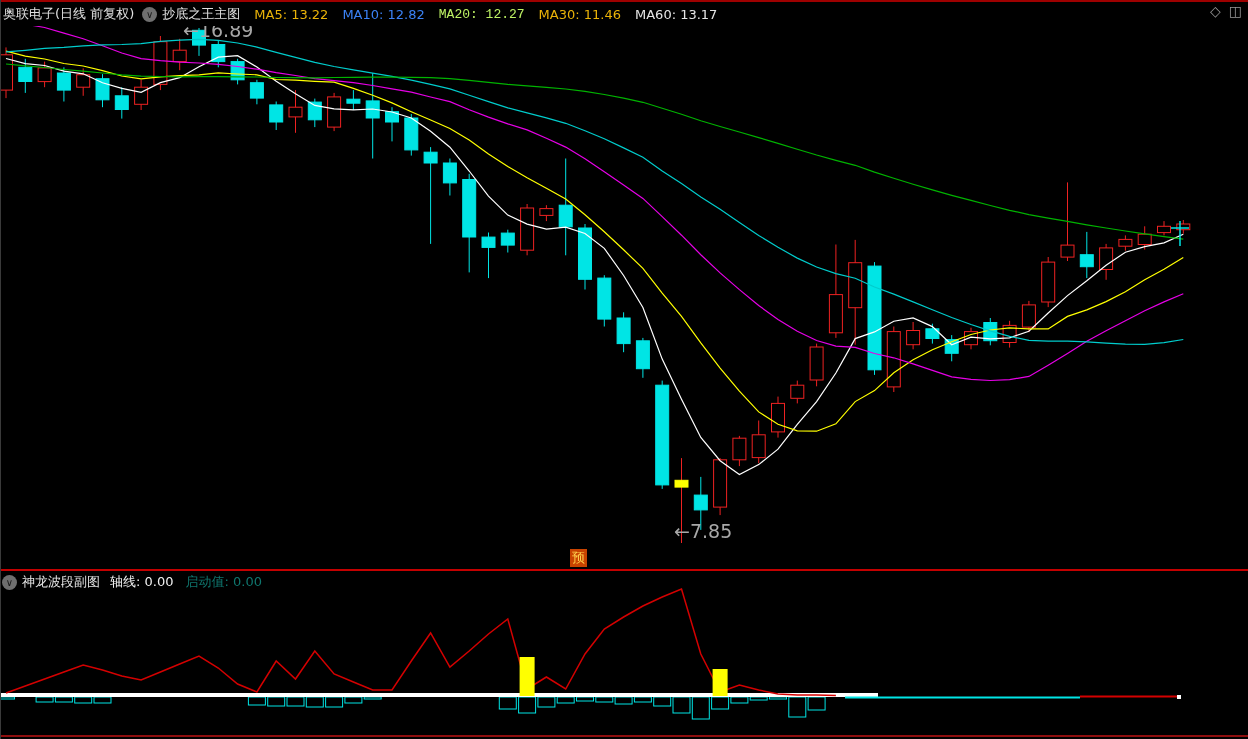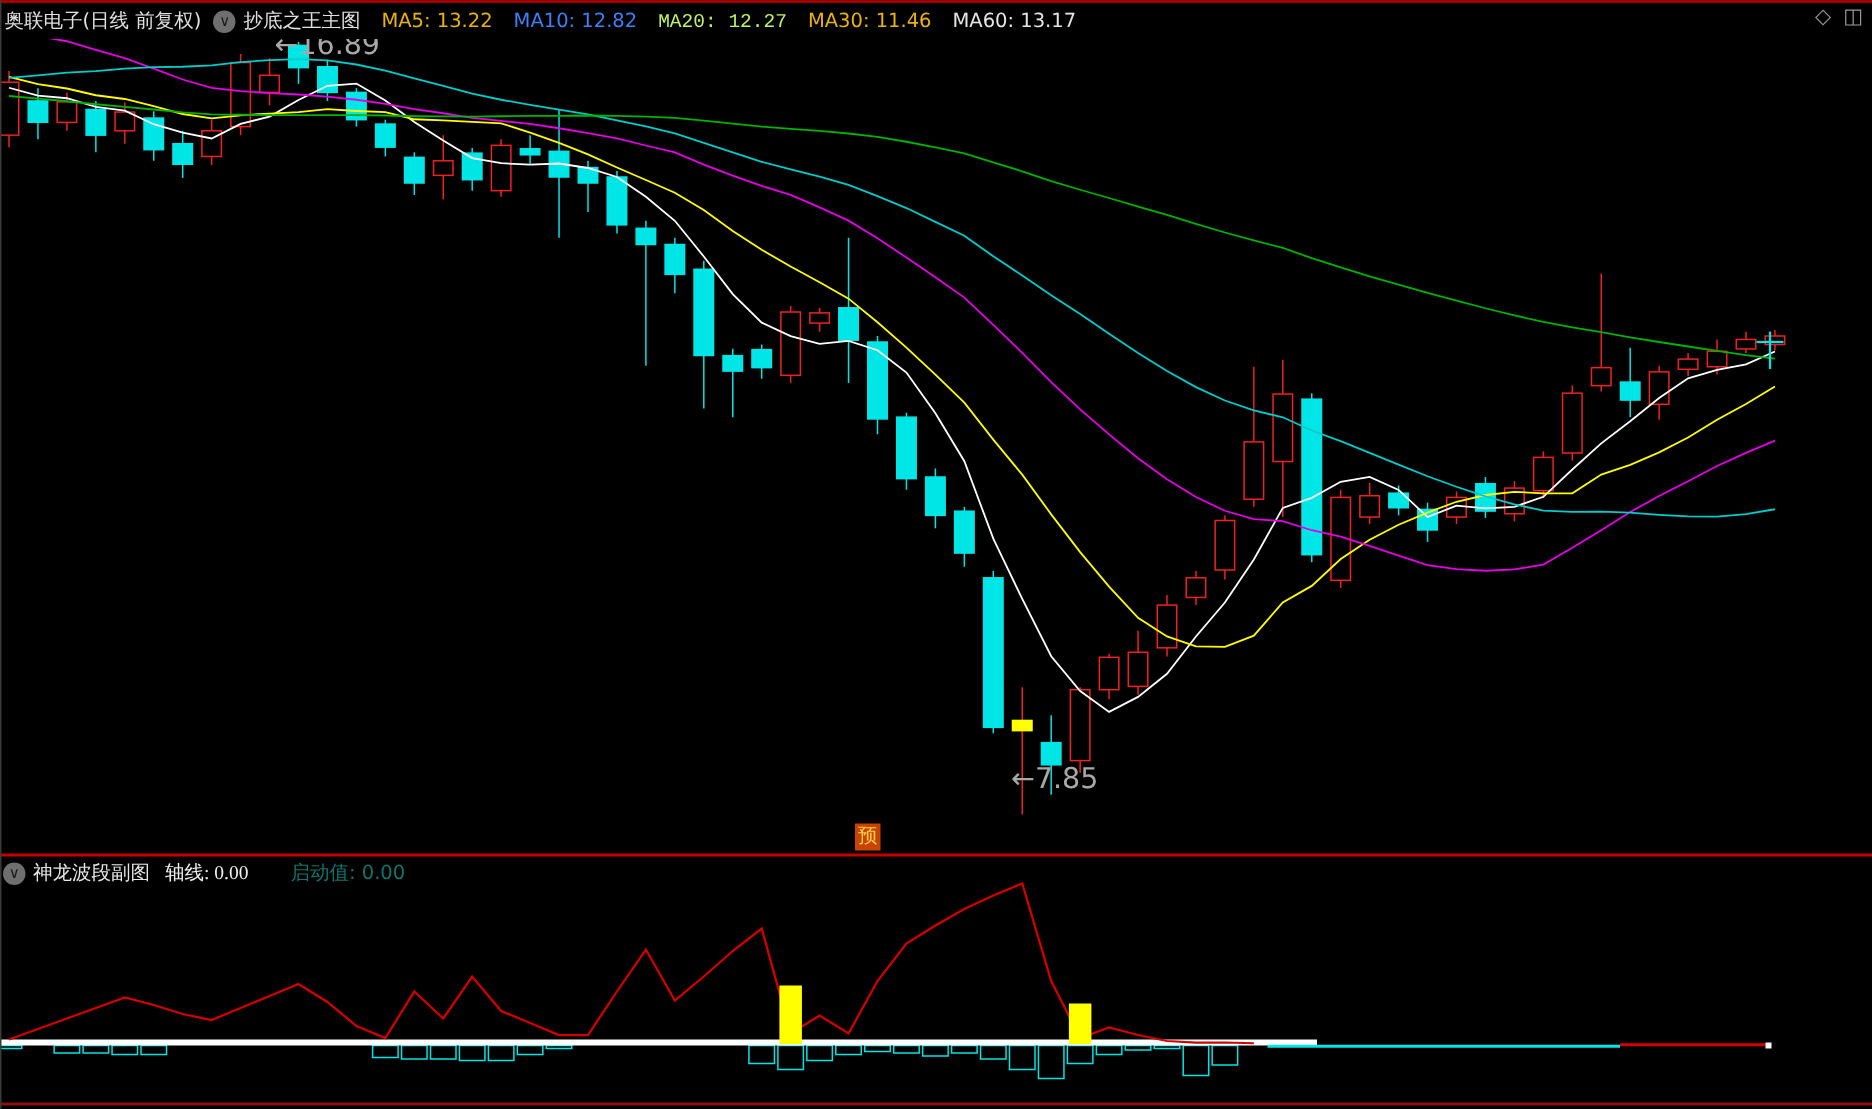--- a/index.html
+++ b/index.html
@@ -15,28 +15,28 @@
   .ind-title{color:#e0e0e0;margin-right:14px;}
   .ma-item{margin-right:14px;}
   .win-icons{position:absolute;right:6px;top:3px;display:flex;gap:8px;z-index:6;}
   .win-icons span{color:#999;font-size:14px;line-height:16px;}
   .tick{position:absolute;top:0;width:2px;height:7px;background:#b00000;z-index:4;}
   .divider{position:absolute;left:0;top:569px;width:1248px;height:2px;background:#c40000;z-index:5;}
   .sub-bar{position:absolute;left:0;top:573px;width:1248px;height:18px;display:flex;
            align-items:center;z-index:5;}
   .sub-bar .txt{font-size:13px;white-space:nowrap;}
   .sub-title{color:#e5e5e5;margin-right:10px;}
-  .axis-pair{color:#f0f0f0;margin-right:28px;font-family:Liberation Serif, serif;}
+  .axis-pair{color:#f0f0f0;margin-right:12px;}
   .trigger-pair{color:#0f766e;}
   .bottom-border{position:absolute;left:0;top:735px;width:1248px;height:2px;background:#8e0e0e;z-index:5;}
   .left-edge{position:absolute;left:0;top:0;width:1px;height:739px;background:#3a3a3a;z-index:6;}
   .chart-svg{position:absolute;left:0;top:0;z-index:1;}
   .anno{position:absolute;color:#a8a8a8;font-size:19px;z-index:4;}
   .anno-high{left:183px;top:19px;}
-  .anno-low{left:674px;top:508px;}
+  .anno-low{left:674px;top:520px;}
   .alert-badge{position:absolute;left:570px;top:549px;width:17px;height:18px;
                background:#c84300;color:#ffd24d;font-size:13px;line-height:18px;
                text-align:center;z-index:4;}
 </style>
 </head>
 <body>
 
 <div class="left-edge"></div>
 
 <div class="top-bar">

